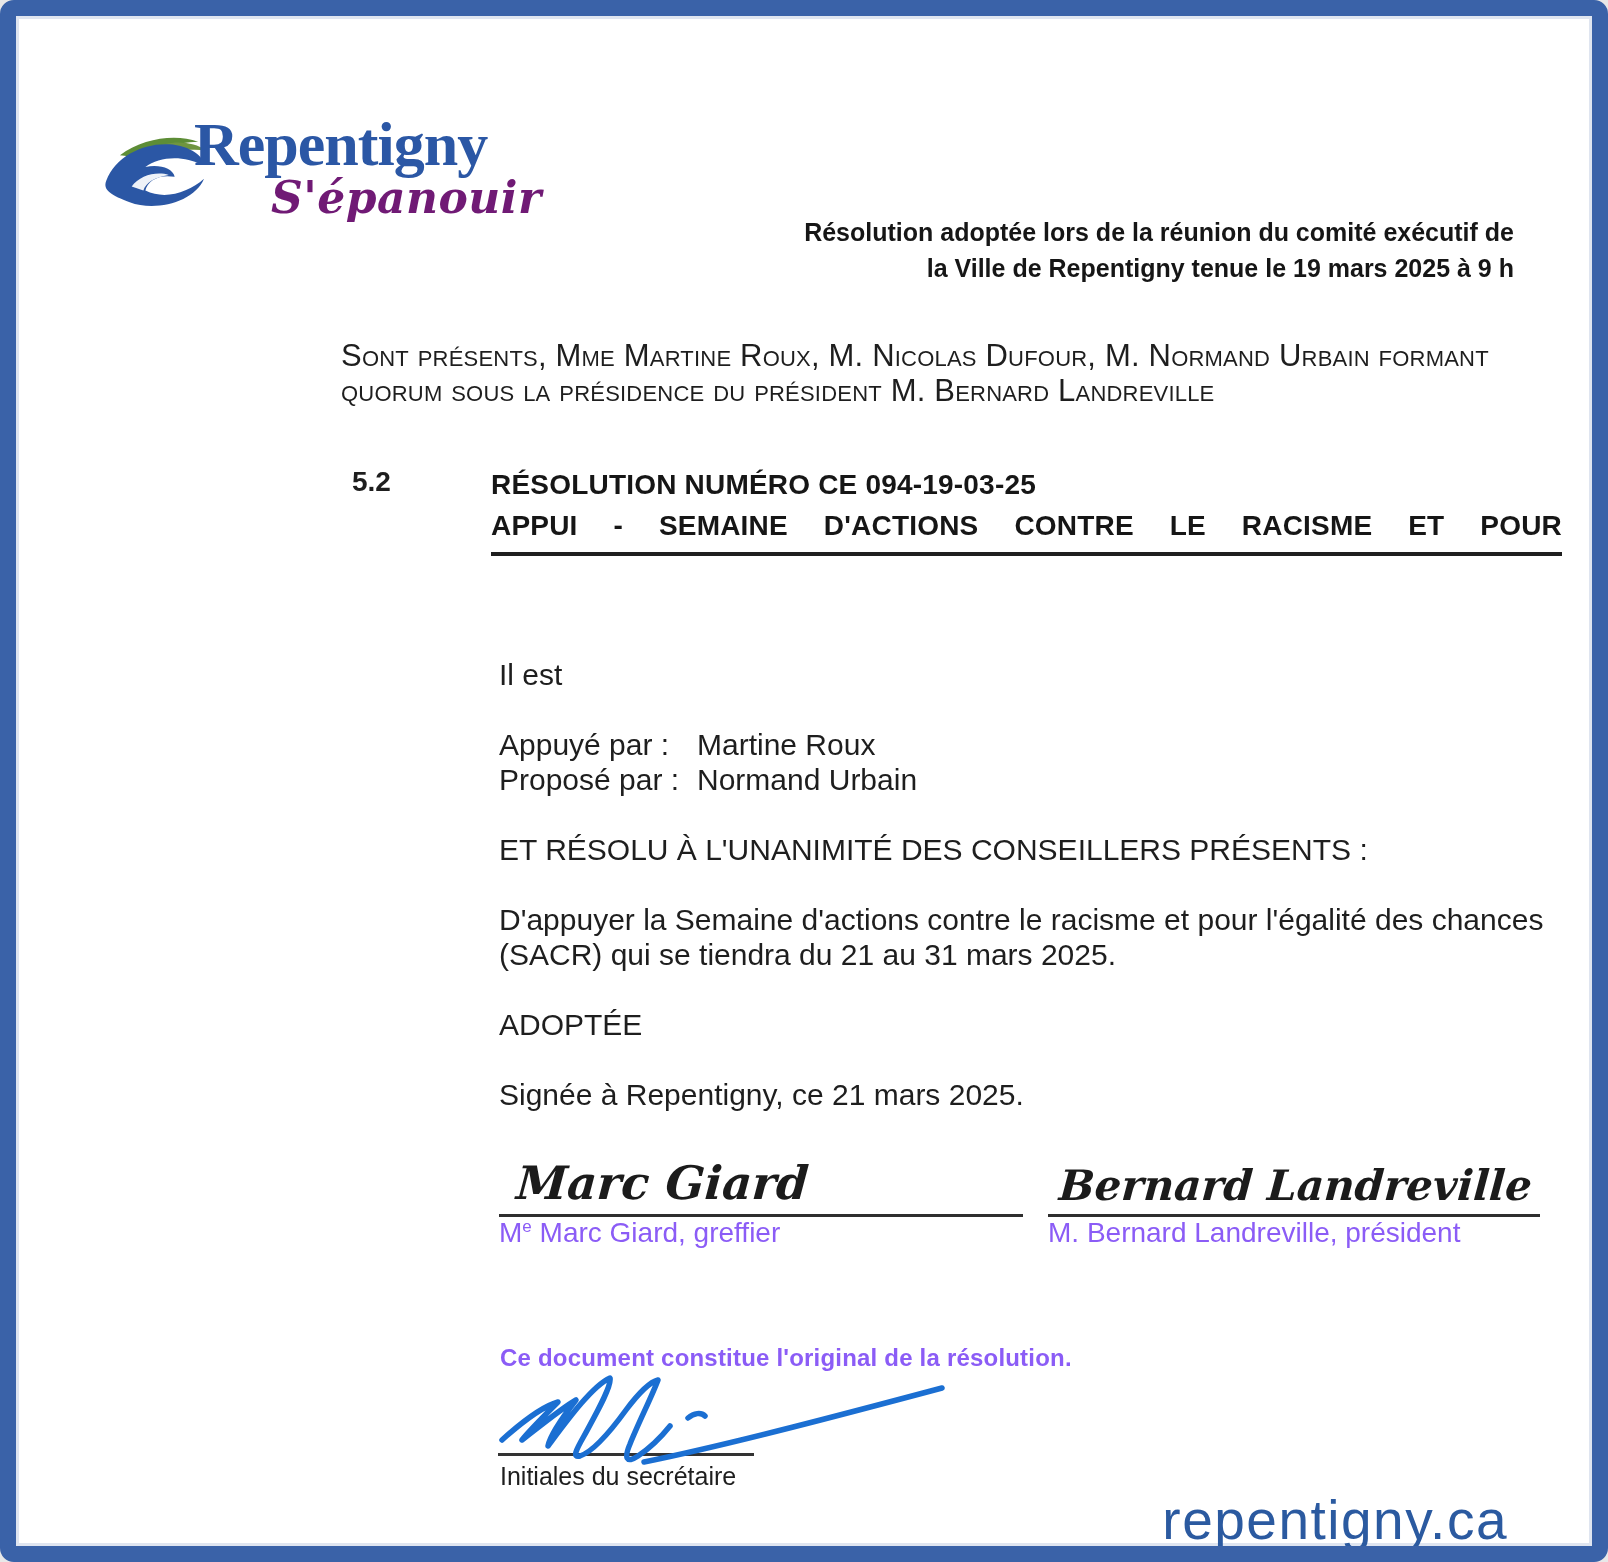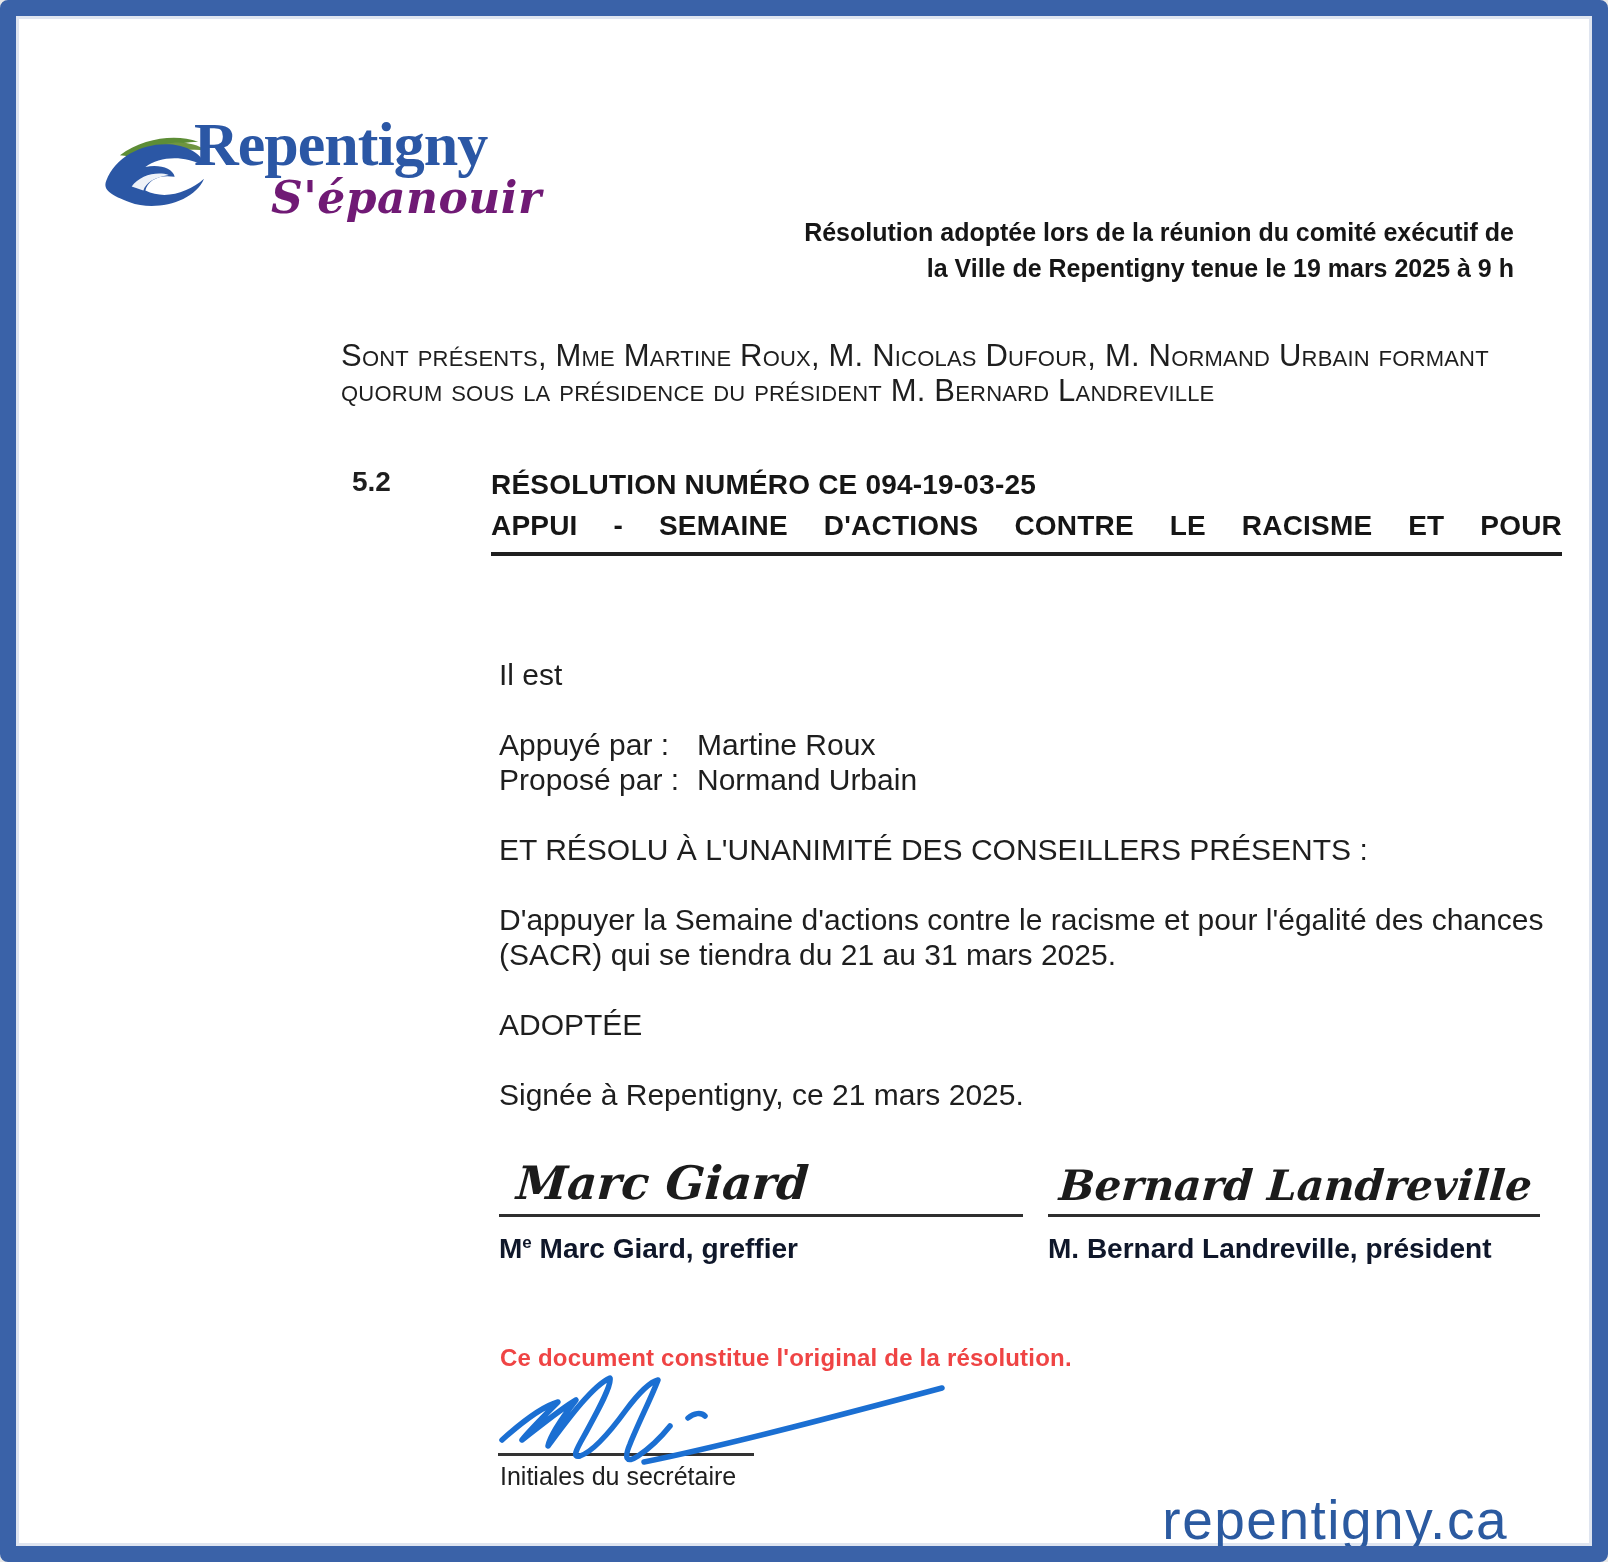--- a/index.html
+++ b/index.html
@@ -2,21 +2,21 @@
 <html lang="fr"><head>
 <meta charset="utf-8">
 <style>
   html,body{margin:0;padding:0;background:#e8e8e8;}
   .page{
     position:relative;
     width:1608px;height:1562px;
     box-sizing:border-box;
     background:#ffffff;
     border:16px solid #3a62a8;
-    border-radius:8px;
+    border-radius:14px;
     box-shadow:inset 0 0 0 3px #dfe5f0;
     overflow:hidden;
     font-family:"Liberation Sans", sans-serif;
     color:#1e1e1e;
   }
 
   
   .logo{position:absolute;left:86px;top:96px;width:480px;height:140px;}
   .logo-swoosh{position:absolute;left:0;top:14px;width:118px;height:88px;}
   .logo-name{
@@ -73,27 +73,27 @@
   .sig-left{left:483px;width:524px;}
   .sig-right{left:1032px;width:492px;}
   .sig .script{
     height:68px;display:flex;align-items:flex-end;
     font-family:"DejaVu Serif", serif;font-style:italic;font-weight:bold;
     color:#1b1b1b;transform:skewX(-4deg);
   }
   .sig-left .script{font-size:46px;padding-left:18px;}
   .sig-right .script{font-size:42px;padding-left:12px;}
   .sig .line{border-top:3px solid #2e2e2e;margin-top:4px;}
-  .sig .label{margin-top:16px;font-weight:bold;font-size:28px;color:#0f172a;}
+  .sig .label{margin-top:0;font-weight:normal;font-size:28px;color:#8b5cf6;}
   .sig .label sup{font-size:17px;}
 
   
   .original-note{
     position:absolute;left:484px;top:1328px;
-    font-weight:bold;font-size:24px;letter-spacing:0.2px;color:#ef4444;
+    font-weight:bold;font-size:24px;letter-spacing:0.2px;color:#8b5cf6;
   }
   .pen-signature{position:absolute;left:476px;top:1344px;width:460px;height:112px;z-index:3;}
   .initials-line{position:absolute;left:482px;top:1437px;width:256px;border-top:3px solid #333;z-index:2;}
   .initials-label{position:absolute;left:484px;top:1446px;font-size:25px;}
 
   .website{
     position:absolute;right:84px;top:1472px;
     font-size:55px;color:#2b5aa0;letter-spacing:1.5px;font-weight:500;
   }
 </style>

